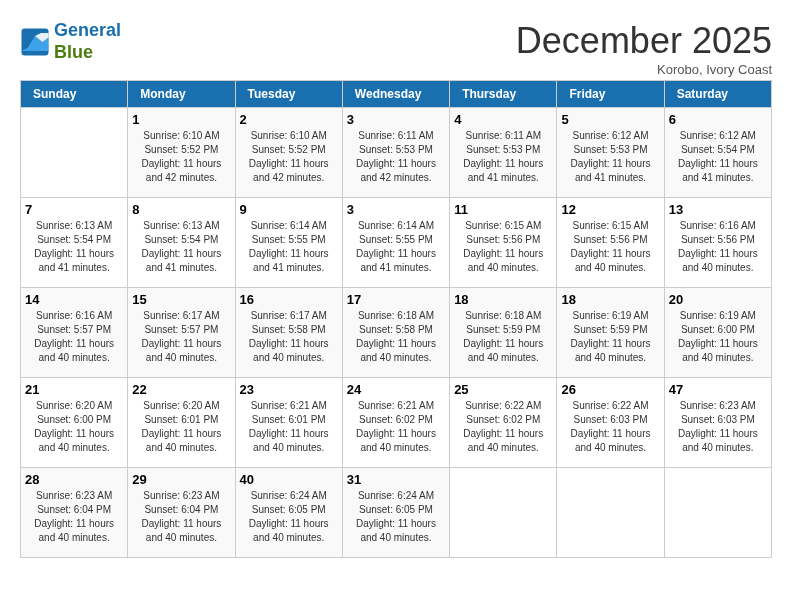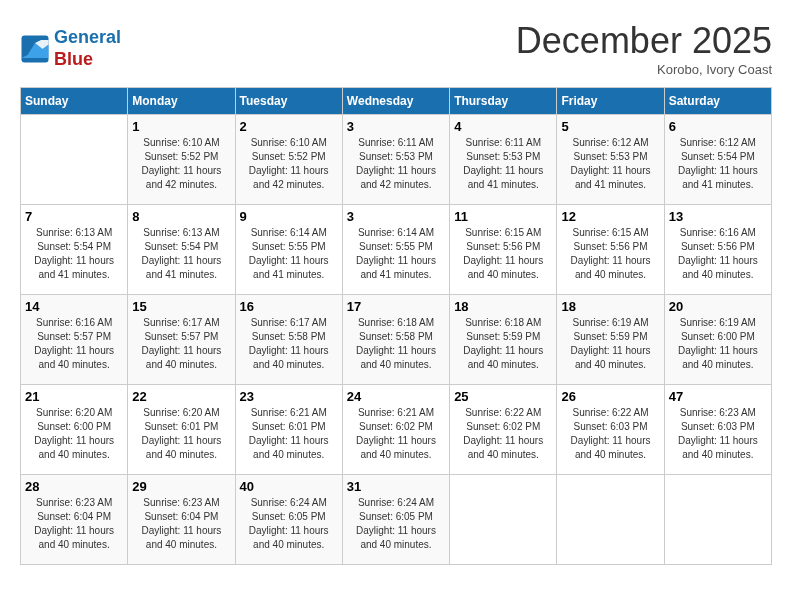--- a/index.html
+++ b/index.html
@@ -6,22 +6,22 @@
     body {
       font-family: Arial, sans-serif;
       background: #fff;
       width: 792px;
       min-height: 612px;
       padding: 20px;
     }
     .header {
       display: flex;
       justify-content: space-between;
-      align-items: center;
-      margin-bottom: 10px;
+      align-items: flex-start;
+      margin-bottom: 3px;
     }
     .logo {
       display: flex;
       align-items: center;
     }
     .logo-text {
       font-size: 18px;
       font-weight: bold;
       color: #333;
       line-height: 1.2;
@@ -47,21 +47,21 @@
       color: #555;
     }
     table {
       width: 100%;
       border-collapse: collapse;
       font-size: 11px;
     }
     thead tr th {
       background-color: #1a6faf;
       color: #fff;
-      padding: 6px 4px;
+      padding: 6px 12px;
       text-align: left;
       font-size: 12px;
       border: 1px solid #ccc;
     }
     tbody tr td {
       border: 1px solid #ccc;
       vertical-align: top;
       padding: 4px;
       min-width: 100px;
       height: 90px;
@@ -93,21 +93,21 @@
 
 <div class="header">
   <div class="logo">
     <svg class="logo-icon" viewBox="0 0 40 40">
       <rect x="2" y="2" width="36" height="36" rx="4" fill="#1a6faf"></rect>
       <polygon points="10,28 20,12 30,20 38,14 38,32 2,32" fill="#4db8ff" opacity="0.7"></polygon>
       <polygon points="20,12 30,20 38,14 38,8 28,8" fill="#ffffff" opacity="0.9"></polygon>
     </svg>
     <div class="logo-text">
       <div><span>General</span></div>
-      <div><span style="color:#b91c1c">Blue</span></div>
+      <div><span style="color:#4d7c0f">Blue</span></div>
     </div>
   </div>
   <div class="title-block">
     <div class="month-title">December 2025</div>
     <div class="location">Korobo, Ivory Coast</div>
   </div>
 </div>
 
 <table>
   <thead>

